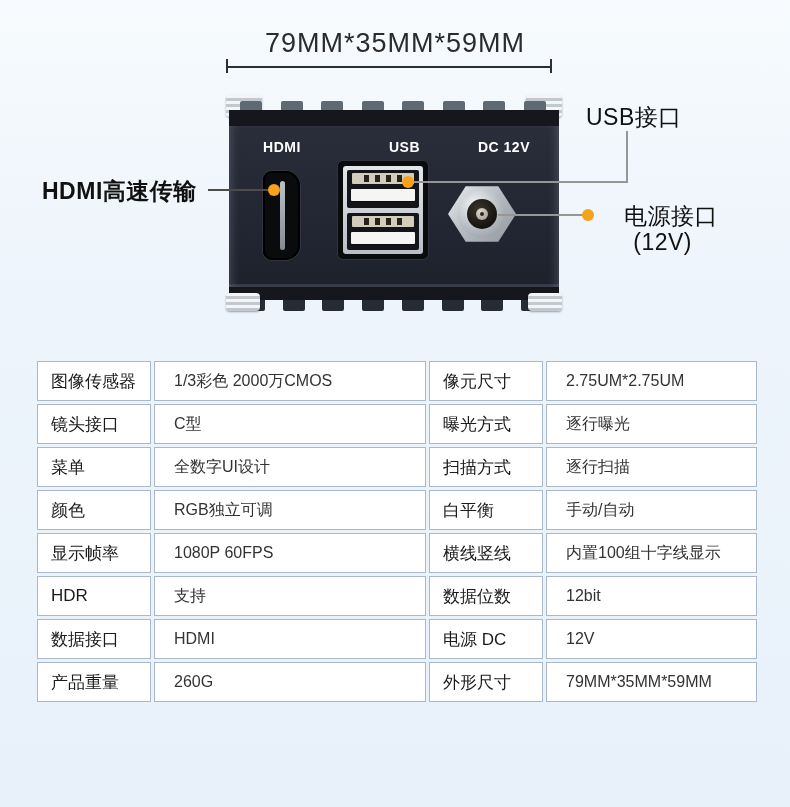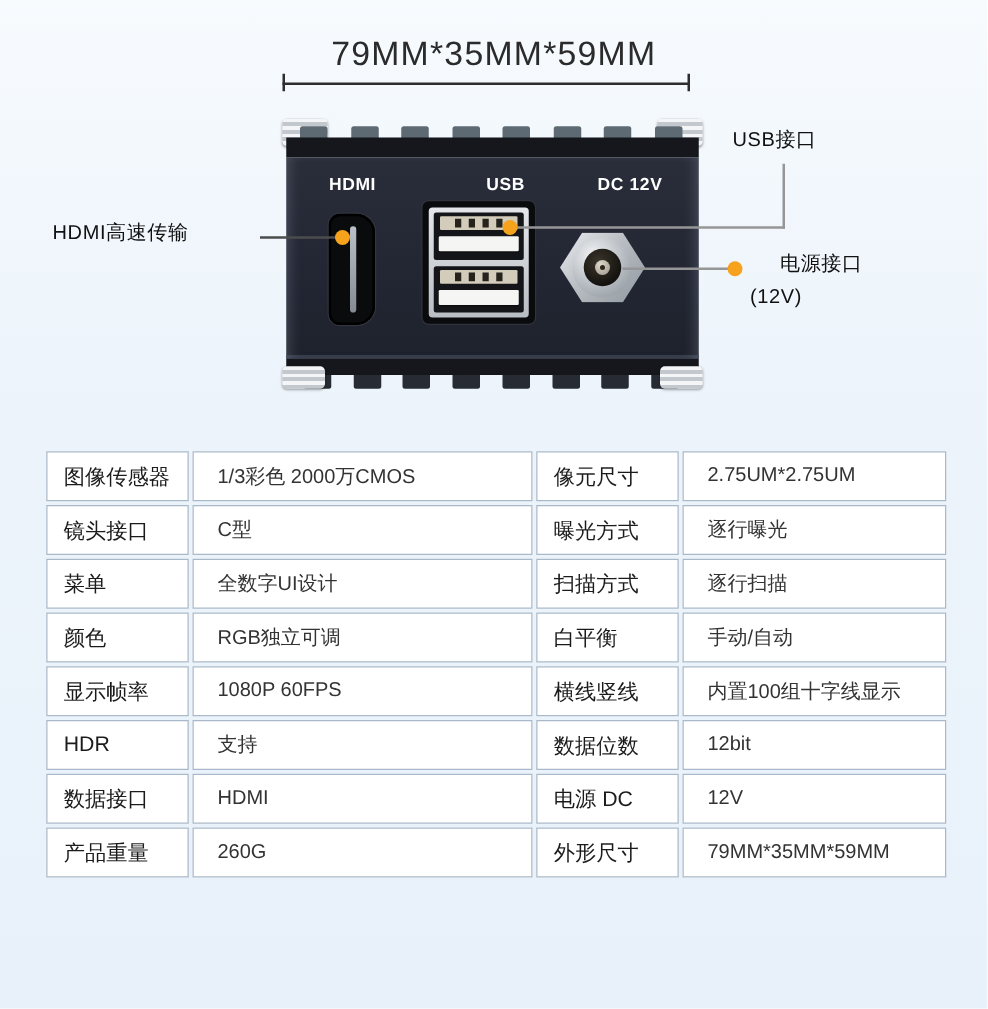--- a/index.html
+++ b/index.html
@@ -56,21 +56,21 @@
   .dc-barrel { left:458px; top:190px; width:48px; height:48px; border-radius:50%;
     background:radial-gradient(circle at 35% 30%,#f2f3f4,#b4bac0 55%,#878e95); }
   .dc-hole { left:467px; top:199px; width:30px; height:30px; border-radius:50%;
     background:radial-gradient(circle at 40% 35%,#3a352c,#15130f 70%); }
   .dc-pin { left:476px; top:208px; width:12px; height:12px; border-radius:50%;
     background:radial-gradient(circle at 35% 30%,#ded8cb,#9b958a); }
   .dc-pin::after { content:""; position:absolute; left:4px; top:4px; width:4px;
     height:4px; border-radius:50%; background:#2a261f; }
 
   
-  .callout { color:#111; font-size:16px; letter-spacing:.5px; }
+  .callout { color:#111; font-size:23px; letter-spacing:.5px; }
   .line-h { height:2px; } .line-v { width:2px; }
   .line-dark { background:#4c4c4c; } .line-gray { background:#969696; }
   .dot { width:12px; height:12px; border-radius:50%; background:#f6a21c; }
 
   
   .spec-table { left:34px; top:358px; }
   table { border-collapse:separate; border-spacing:3px; }
   td { background:#fff; border:1px solid var(--table-border,#a9b9c9);
     height:40px; vertical-align:middle; font-size:16px; color:#333; }
   td.k { width:114px; padding-left:13px; font-size:17px; color:#1b1b1b; font-weight:500; }
@@ -144,33 +144,33 @@
         <div class="usb-tongue"></div>
       </div>
     </div>
   </div>
 
   <div class="abs dc-hex"></div>
   <div class="abs dc-barrel"></div>
   <div class="abs dc-hole"></div>
   <div class="abs dc-pin"></div>
 
-  <div class="abs callout" style="left:42px;top:176px;">HDMI高速传输</div>
+  <div class="abs callout" style="left:42px;top:176px;font-weight:bold;">HDMI高速传输</div>
   <div class="abs line-h line-dark" style="left:208px;top:189px;width:66px;"></div>
   <div class="abs dot" style="left: 268px; top: 184px; background: rgb(246, 162, 28);"></div>
 
   <div class="abs callout" style="left:586px;top:102px;">USB接口</div>
   <div class="abs line-v line-gray" style="left:626px;top:131px;height:52px;"></div>
   <div class="abs line-h line-gray" style="left:412px;top:181px;width:216px;"></div>
   <div class="abs dot" style="left: 402px; top: 176px; background: rgb(246, 162, 28);"></div>
 
   <div class="abs line-h line-gray" style="left:498px;top:214px;width:86px;"></div>
   <div class="abs dot" style="left: 582px; top: 209px; background: rgb(246, 162, 28);"></div>
   <div class="abs callout" style="left:624px;top:201px;">电源接口</div>
-  <div class="abs callout" style="left:600px;top:229px;width:92px;text-align:left;">(12V)</div>
+  <div class="abs callout" style="left:600px;top:229px;width:92px;text-align:right;">(12V)</div>
 
   <div class="abs spec-table">
     <table>
       <tbody>
           <tr>
             <td class="k">图像传感器</td>
             <td class="v1">1/3彩色 2000万CMOS</td>
             <td class="k">像元尺寸</td>
             <td class="v2">2.75UM*2.75UM</td>
           </tr>

